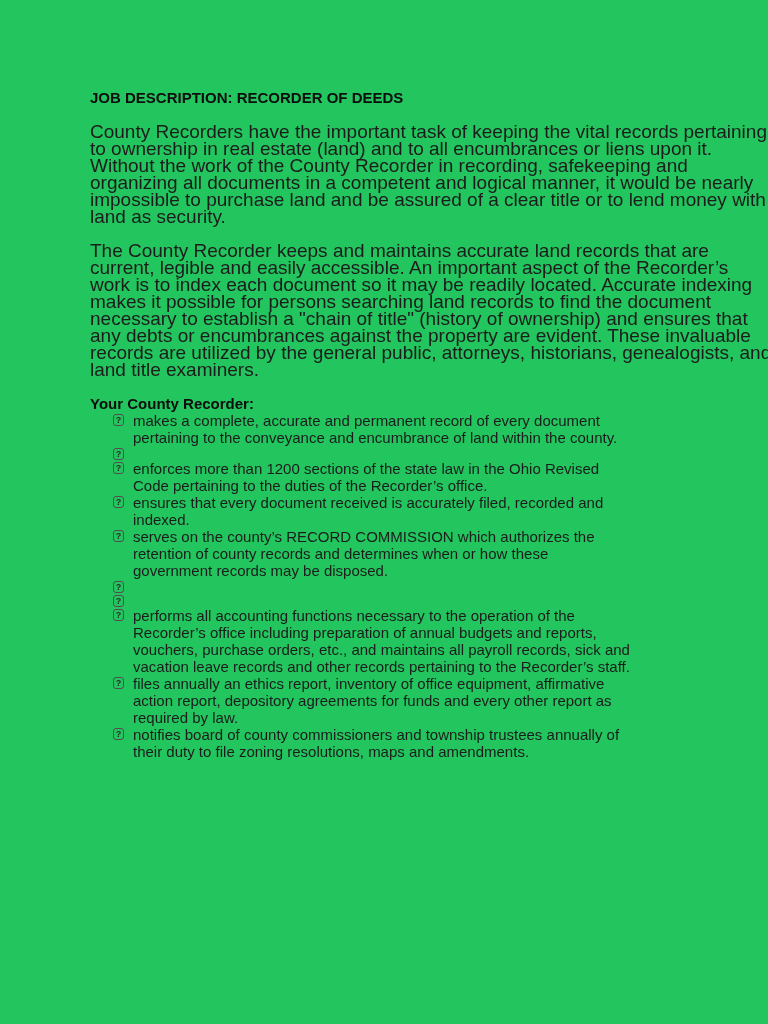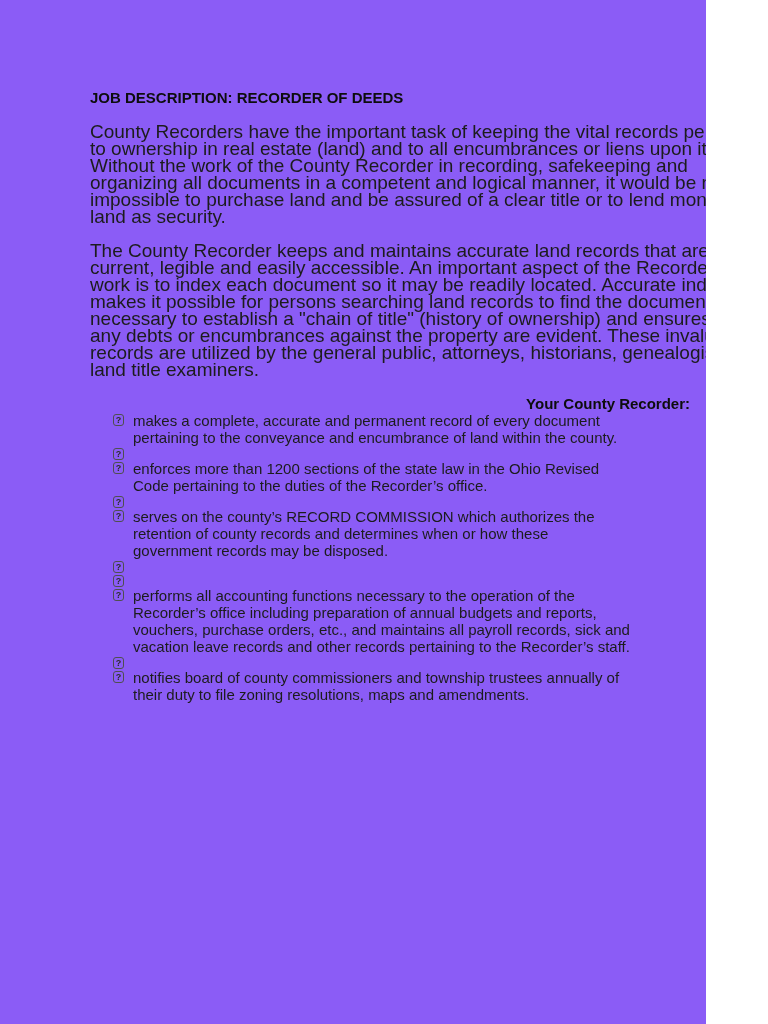--- a/index.html
+++ b/index.html
@@ -2,23 +2,23 @@
 <html><head>
 <meta charset="utf-8">
 <style>
   html, body {
     margin: 0;
     padding: 0;
     background: #ffffff;
   }
   .page {
     position: relative;
-    width: 706px;
+    width: 768px;
     height: 1024px;
-    background: #8b5cf6;
+    background: #22c55e;
     overflow: hidden;
     font-family: "Liberation Sans", sans-serif;
     color: #1c1c1c;
   }
   .content {
     position: absolute;
     left: 90px;
     top: 89px;
     width: 600px;
   }
@@ -36,21 +36,20 @@
     margin: 0 0 17px 0;
     white-space: pre;
   }
   .section-heading {
     font-size: 15px;
     line-height: 17px;
     font-weight: bold;
     color: #0d0d0d;
     margin: 0;
     white-space: pre;
-    text-align: right;
   }
   ul.duties {
     list-style: none;
     margin: 0;
     padding: 0;
   }
   ul.duties li {
     display: flex;
     align-items: flex-start;
     padding-left: 23px;
@@ -113,20 +112,22 @@
   </li>
 
   <li>
     <span class="glyph">?</span>
     <span class="li-text">enforces more than 1200 sections of the state law in the Ohio Revised
 Code pertaining to the duties of the Recorder’s office.</span>
   </li>
 
   <li>
     <span class="glyph">?</span>
+    <span class="li-text">ensures that every document received is accurately filed, recorded and
+indexed.</span>
   </li>
 
   <li>
     <span class="glyph">?</span>
     <span class="li-text">serves on the county’s RECORD COMMISSION which authorizes the
 retention of county records and determines when or how these
 government records may be disposed.</span>
   </li>
 
   <li>
@@ -140,20 +141,23 @@
   <li>
     <span class="glyph">?</span>
     <span class="li-text">performs all accounting functions necessary to the operation of the
 Recorder’s office including preparation of annual budgets and reports,
 vouchers, purchase orders, etc., and maintains all payroll records, sick and
 vacation leave records and other records pertaining to the Recorder’s staff.</span>
   </li>
 
   <li>
     <span class="glyph">?</span>
+    <span class="li-text">files annually an ethics report, inventory of office equipment, affirmative
+action report, depository agreements for funds and every other report as
+required by law.</span>
   </li>
 
   <li>
     <span class="glyph">?</span>
     <span class="li-text">notifies board of county commissioners and township trustees annually of
 their duty to file zoning resolutions, maps and amendments.</span>
   </li>
 </ul>
   </div>
 </div>

